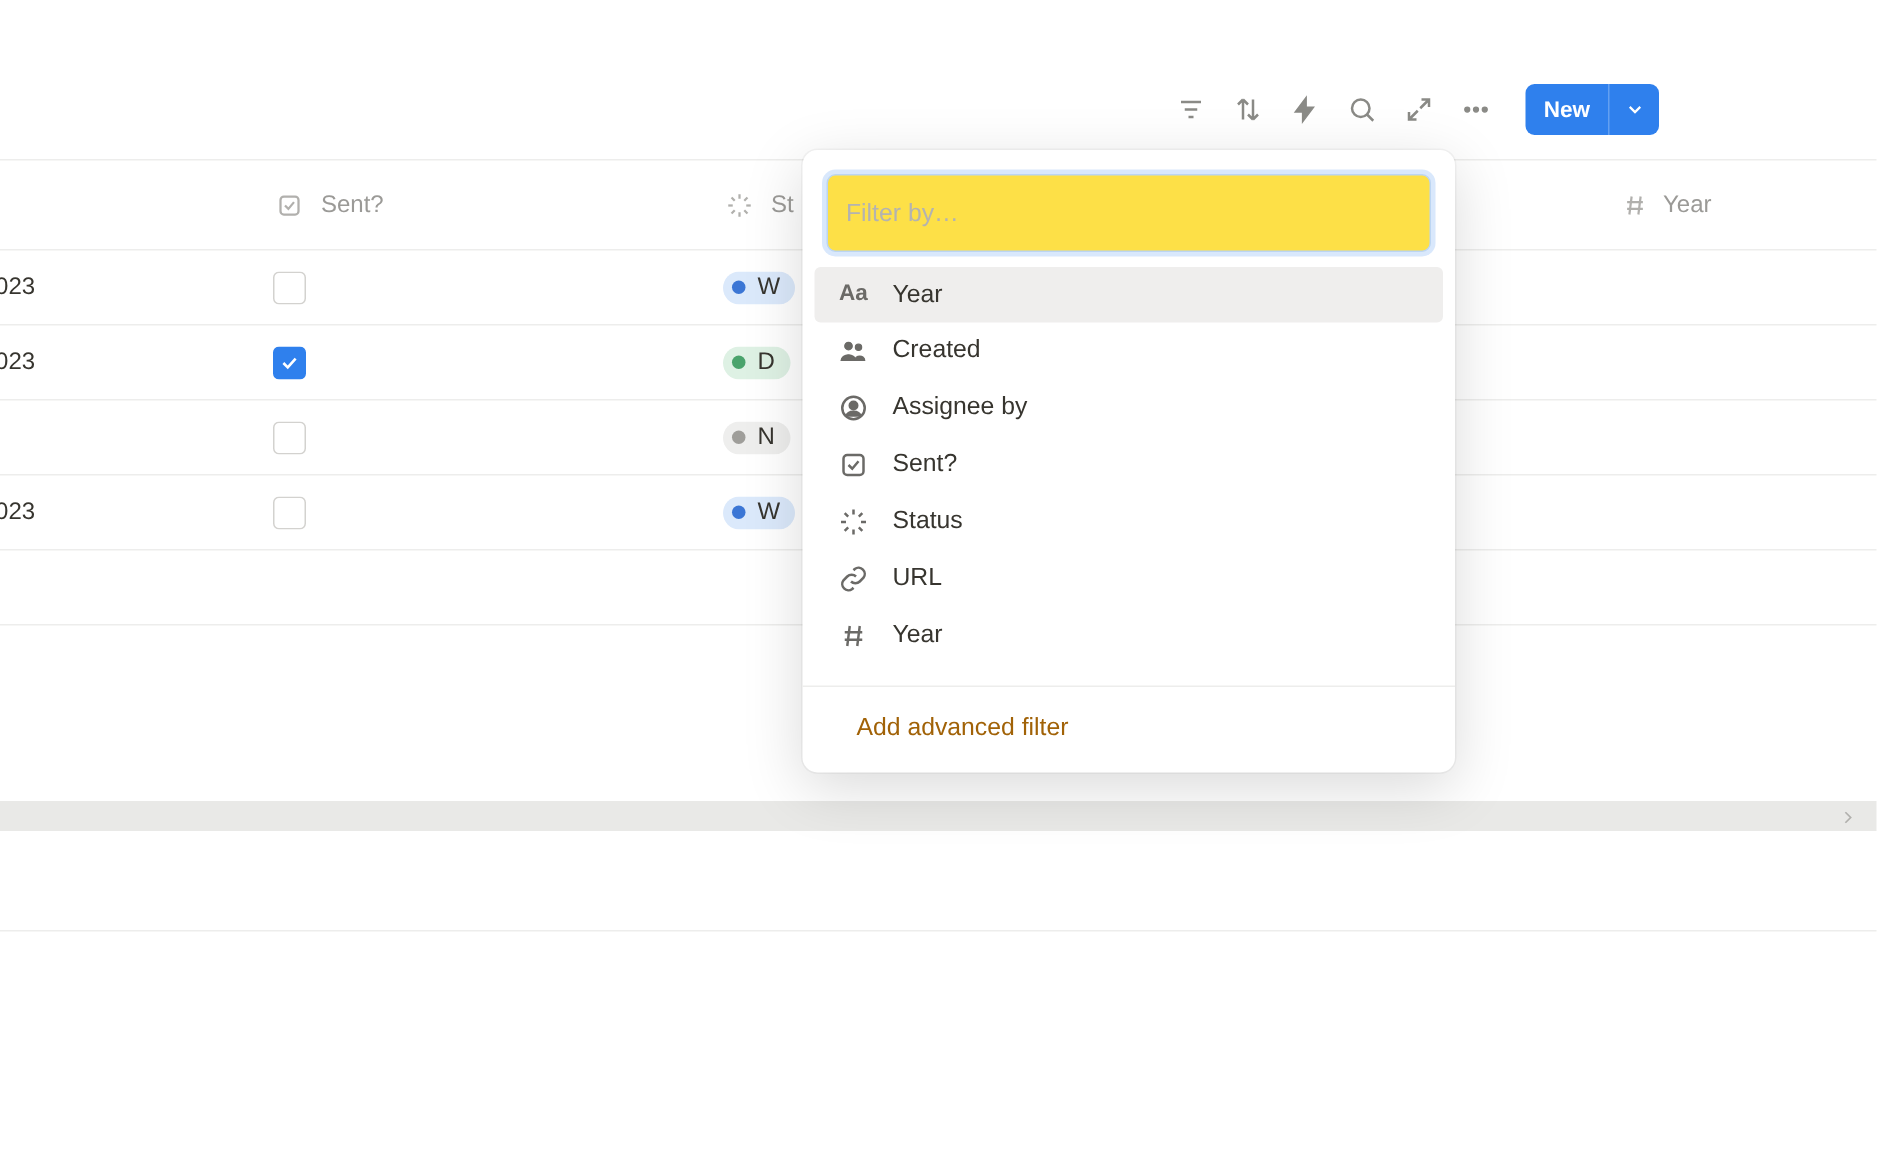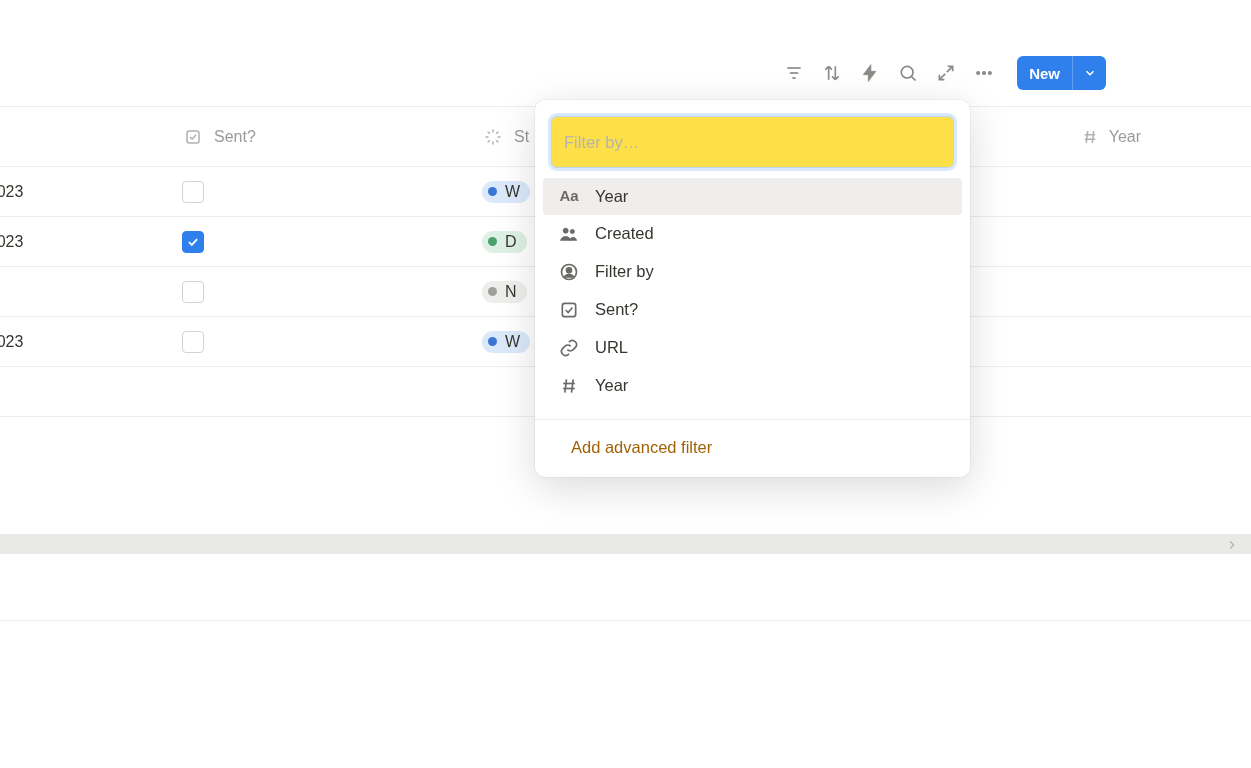--- a/index.html
+++ b/index.html
@@ -341,30 +341,45 @@
       <span>Created</span>
     </div>
     <div class="opt">
       <span class="ico">
         <svg viewBox="0 0 24 24" fill="none" stroke-width="2">
             <circle cx="12" cy="12" r="9"></circle>
             <circle cx="12" cy="10" r="3" fill="currentColor"></circle>
             <path d="M6 19c1-3 4-4 6-4s5 1 6 4" fill="currentColor"></path>
           </svg>
       </span>
-      <span>Filter by</span>
+      <span>Assignee by</span>
     </div>
     <div class="opt">
       <span class="ico">
         <svg viewBox="0 0 24 24" fill="none" stroke-width="2">
             <rect x="4" y="4" width="16" height="16" rx="3"></rect>
             <polyline points="8 12 11 15 16 9"></polyline>
           </svg>
       </span>
       <span>Sent?</span>
+    </div>
+    <div class="opt">
+      <span class="ico">
+        <svg viewBox="0 0 24 24" fill="none" stroke-width="2">
+            <line x1="12" y1="2" x2="12" y2="6"></line>
+            <line x1="12" y1="18" x2="12" y2="22"></line>
+            <line x1="4.93" y1="4.93" x2="7.76" y2="7.76"></line>
+            <line x1="16.24" y1="16.24" x2="19.07" y2="19.07"></line>
+            <line x1="2" y1="12" x2="6" y2="12"></line>
+            <line x1="18" y1="12" x2="22" y2="12"></line>
+            <line x1="4.93" y1="19.07" x2="7.76" y2="16.24"></line>
+            <line x1="16.24" y1="7.76" x2="19.07" y2="4.93"></line>
+          </svg>
+      </span>
+      <span>Status</span>
     </div>
     <div class="opt">
       <span class="ico">
         <svg viewBox="0 0 24 24" fill="none" stroke-width="2">
             <path d="M10 14a5 5 0 0 0 7 0l3-3a5 5 0 0 0-7-7l-1 1"></path>
             <path d="M14 10a5 5 0 0 0-7 0l-3 3a5 5 0 0 0 7 7l1-1"></path>
           </svg>
       </span>
       <span>URL</span>
     </div>

